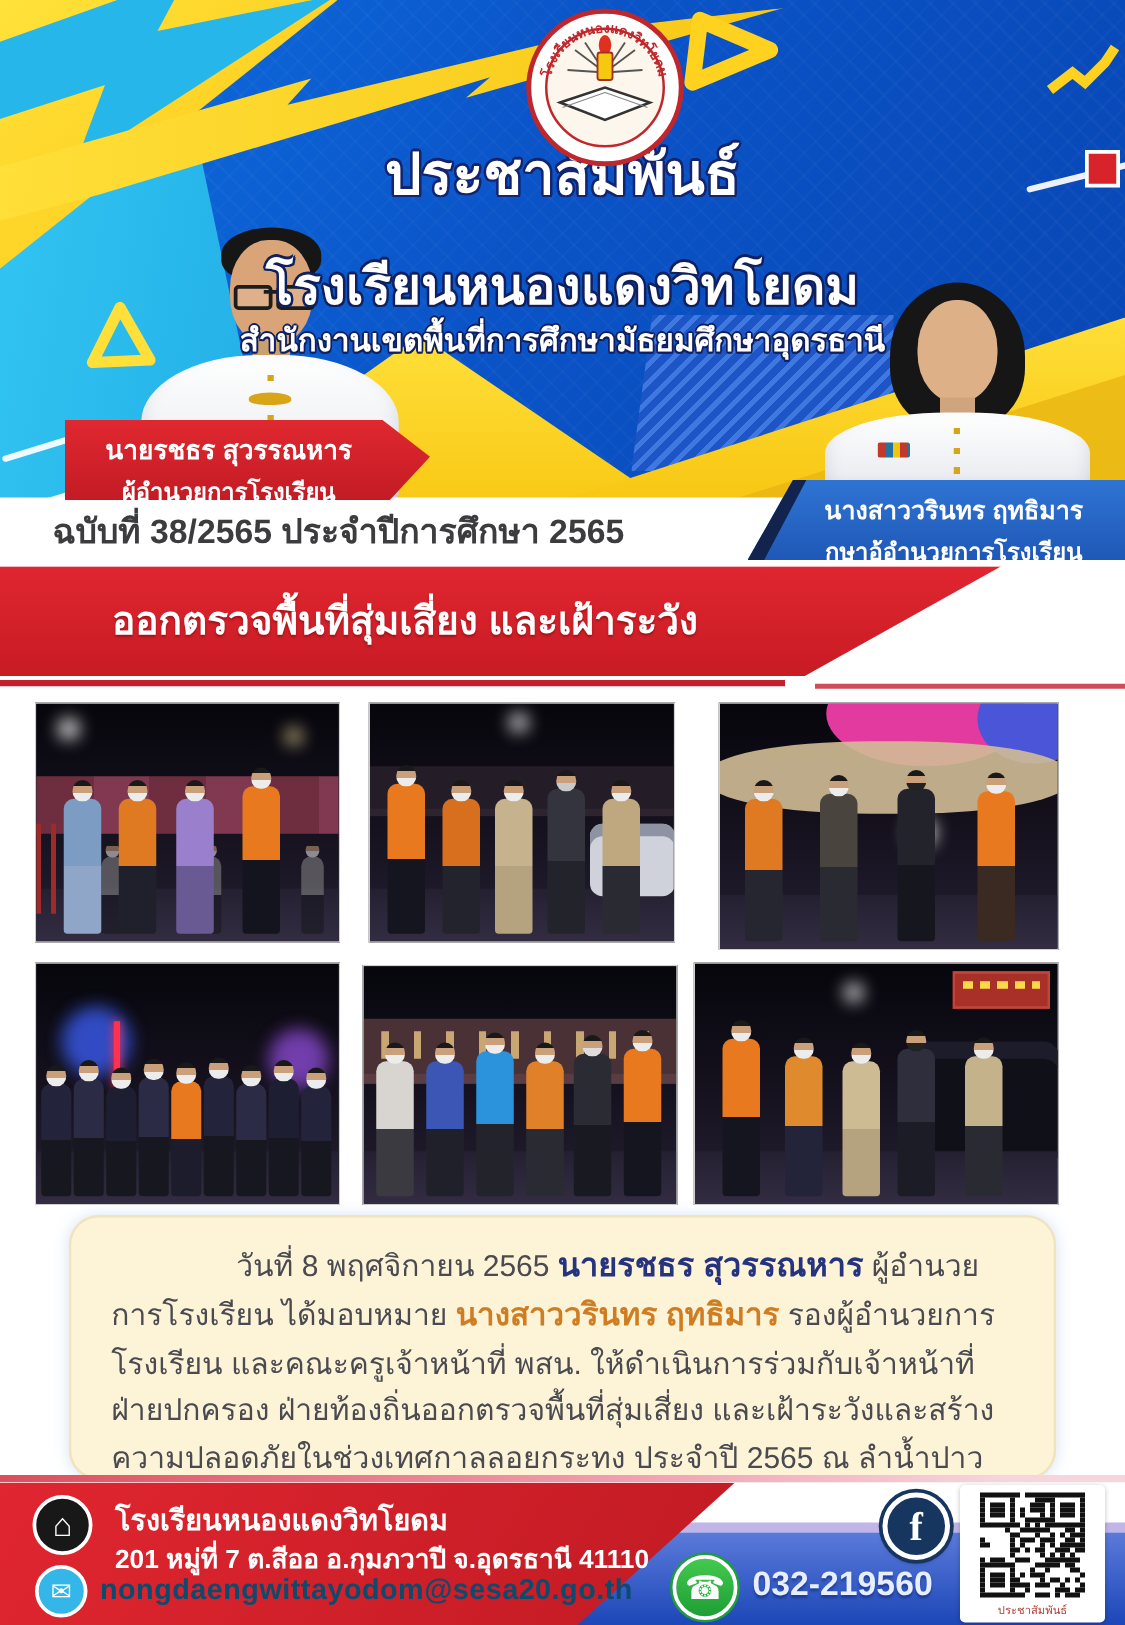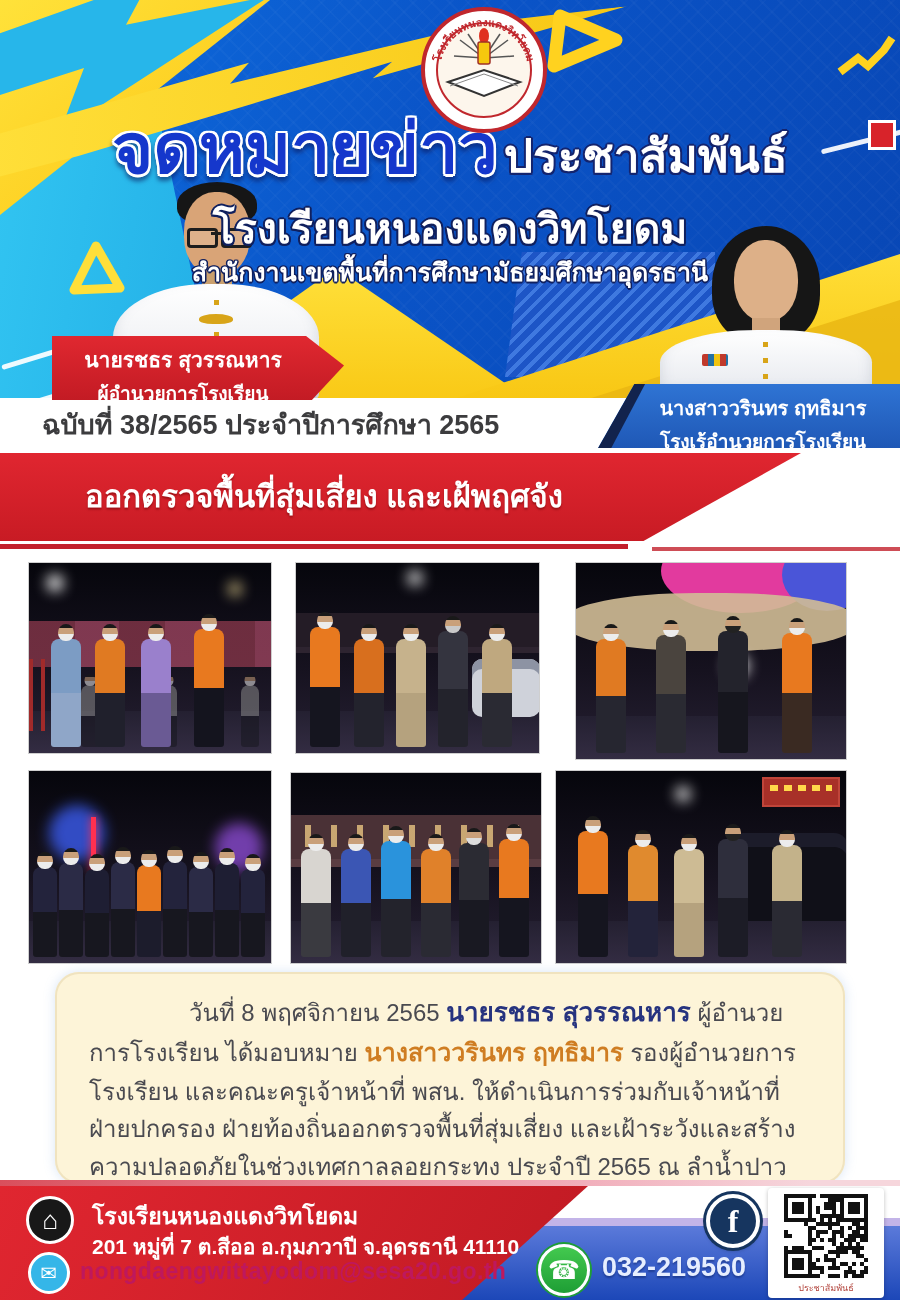--- a/index.html
+++ b/index.html
@@ -126,21 +126,21 @@
   .f-lav{position:absolute;left:460px;top:32px;width:440px;height:8px;background:#c3b4e8;}
   .f-blue{position:absolute;left:460px;top:40px;width:440px;height:74px;
     background:linear-gradient(180deg,#5b7ada,#1c47b8);}
   .f-red{position:absolute;left:0;top:0;width:600px;height:114px;
     background:linear-gradient(120deg,#e02630,#c01a23);
     clip-path:polygon(0 0,98% 0,77% 100%,0 100%);}
   .icon-circle{position:absolute;border-radius:50%;display:flex;align-items:center;justify-content:center;
     color:#fff;box-sizing:border-box;}
   .f-school{position:absolute;left:92px;top:12px;font-size:23px;font-weight:bold;color:#fff;}
   .f-addr{position:absolute;left:92px;top:44px;font-size:21px;font-weight:bold;color:#fff;}
-  .f-email{position:absolute;left:80px;top:72px;font-size:23px;font-weight:bold;color:#be185d;letter-spacing:.4px;}
+  .f-email{position:absolute;left:80px;top:72px;font-size:23px;font-weight:bold;color:#0c4a6e;letter-spacing:.4px;}
   .f-phone{position:absolute;left:602px;top:66px;font-size:27px;font-weight:bold;color:#e6eeff;
     text-shadow:0 2px 2px rgba(0,20,80,.4);}
   .qr-card{position:absolute;left:768px;top:2px;width:116px;height:110px;background:#fff;
     border-radius:4px;box-shadow:0 1px 4px rgba(0,0,0,.25);}
   #qr-grid{display:grid;grid-template-columns:repeat(21,4px);grid-auto-rows:4px;width:84px;margin:6px auto 0;}
   #qr-grid div{width:4px;height:4px;}
   .qr-caption{text-align:center;font-size:9px;color:#b04038;margin-top:3px;}
 </style>
 </head>
 <body>
@@ -213,41 +213,40 @@
         <line x1="64" y1="52" x2="48" y2="28"></line>
           <line x1="64" y1="52" x2="80" y2="28"></line>
       </g>
       <ellipse cx="64" cy="30" rx="5" ry="8" fill="#e03020"></ellipse>
       <rect x="58" y="36" width="12" height="22" rx="2" fill="#f6c80e" stroke="#a03026" stroke-width="1.5"></rect>
       <path d="M28,76 L64,64 L100,76 L64,90 Z" fill="#ffffff" stroke="#333" stroke-width="2"></path>
       <path d="M30,80 L64,68 M98,80 L64,68" stroke="#888" stroke-width="1" fill="none"></path>
     </svg>
 
     <div class="title1">
-      <span class="title-main">จดหมายข่าว</span>
       <span class="title-suffix">ประชาสัมพันธ์</span>
     </div>
     <div class="title2">โรงเรียนหนองแดงวิทโยดม</div>
     <div class="title3">สำนักงานเขตพื้นที่การศึกษามัธยมศึกษาอุดรธานี</div>
   </div>
 
   <div class="label-director">
     <div class="l1">นายรชธร  สุวรรณหาร</div>
     <div class="l2">ผู้อำนวยการโรงเรียน</div>
   </div>
   <div class="label-deputy">
     <div class="l1">นางสาววรินทร  ฤทธิมาร</div>
-    <div class="l2">โรงเรู้อำนวยการโรงเรียน</div>
+    <div class="l2">กษาอู้อำนวยการโรงเรียน</div>
   </div>
 
   <div class="band">
     <div class="issue">ฉบับที่ 38/2565   ประจำปีการศึกษา 2565</div>
   </div>
   <div class="banner">
-    <div class="txt">ออกตรวจพื้นที่สุ่มเสี่ยง และเฝ้พฤศจัง</div>
+    <div class="txt">ออกตรวจพื้นที่สุ่มเสี่ยง และเฝ้าระวัง</div>
   </div>
   <div class="under-a"></div>
   <div class="under-b"></div>
 
   <div class="photo" style="left:28px;top:562px;width:242px;height:190px;">
     <div class="sky"></div>
     <div class="prop" style="left:0;top:58px;width:242px;height:46px;opacity:.85;background:repeating-linear-gradient(90deg,#7e3346 0 46px,#93405a 46px 90px);"></div>
     <div class="glow" style="left:18px;top:12px;width:16px;height:16px;background:#fff;"></div>
     <div class="glow" style="left:200px;top:20px;width:12px;height:12px;background:#ffe9a0;"></div>
     <div class="ground"></div>

